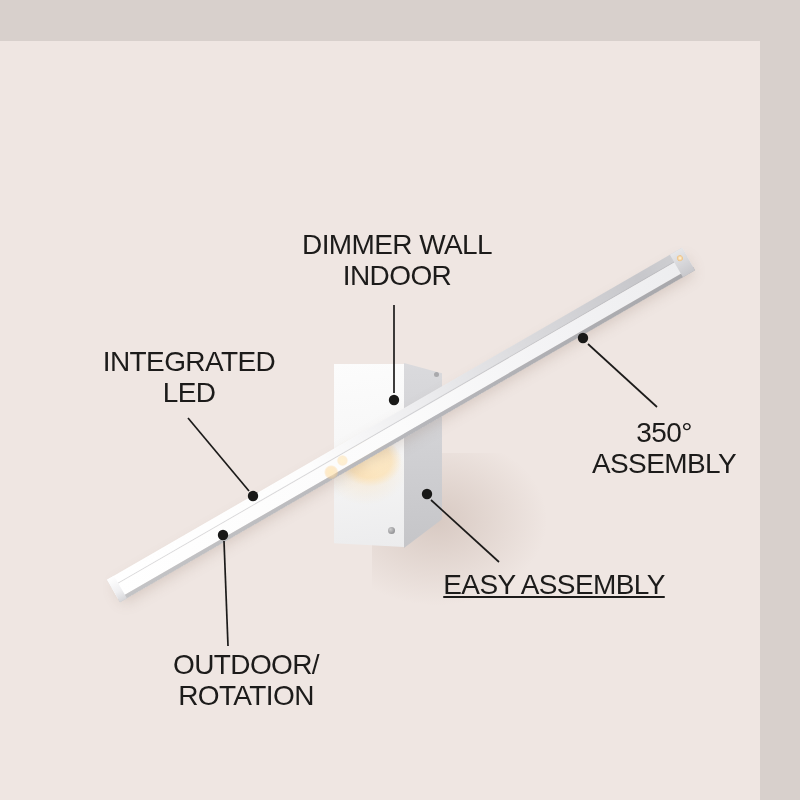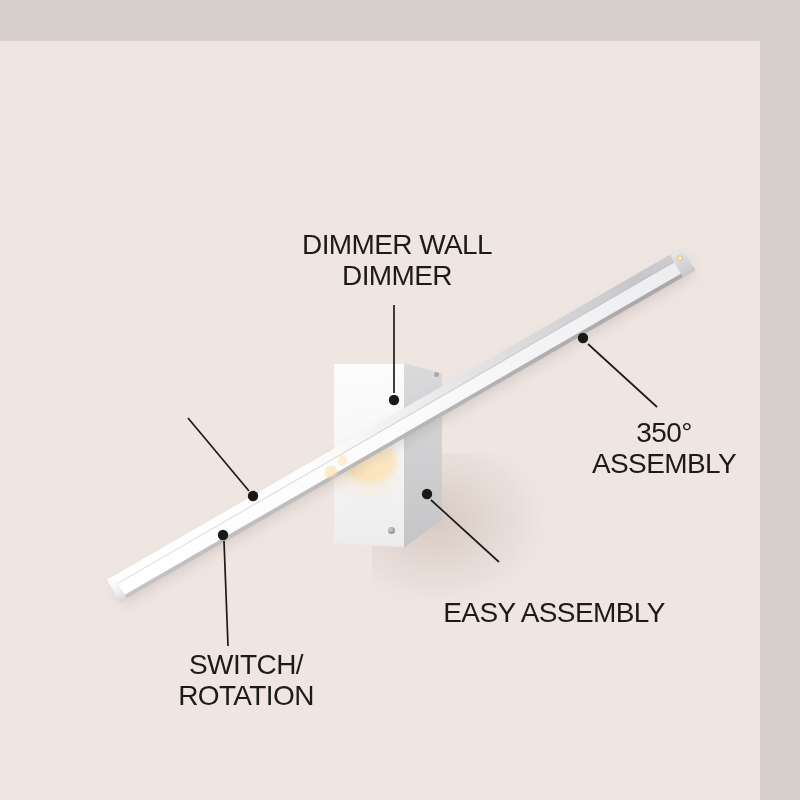--- a/index.html
+++ b/index.html
@@ -152,31 +152,35 @@
 
     <line x1="431" y1="459" x2="499" y2="521"></line>
     <circle cx="427" cy="453" r="5.2"></circle>
 
     <line x1="224" y1="500" x2="228" y2="605"></line>
     <circle cx="223" cy="494" r="5.2"></circle>
   </svg>
 
   <div class="callout" style="left:397px;top:188px;">
     <div>DIMMER WALL</div>
-    <div>DIMMER</div>
+    <div>INDOOR</div>
   </div>
 
+  <div class="callout" style="left:189px;top:305px;">
+    <div>INTEGRATED</div>
+    <div>LED</div>
+  </div>
 
   <div class="callout" style="left:664px;top:376px;">
     <div>350°</div>
     <div>ASSEMBLY</div>
   </div>
 
-  <div class="callout" style="left:554px;top:556px;">
+  <div class="callout" style="left:554px;top:528px;text-decoration:underline;">
     <div>EASY ASSEMBLY</div>
   </div>
 
   <div class="callout" style="left:246px;top:608px;">
-    <div>SWITCH/</div>
+    <div>OUTDOOR/</div>
     <div>ROTATION</div>
   </div>
 
 </div>
 
 </body></html>

